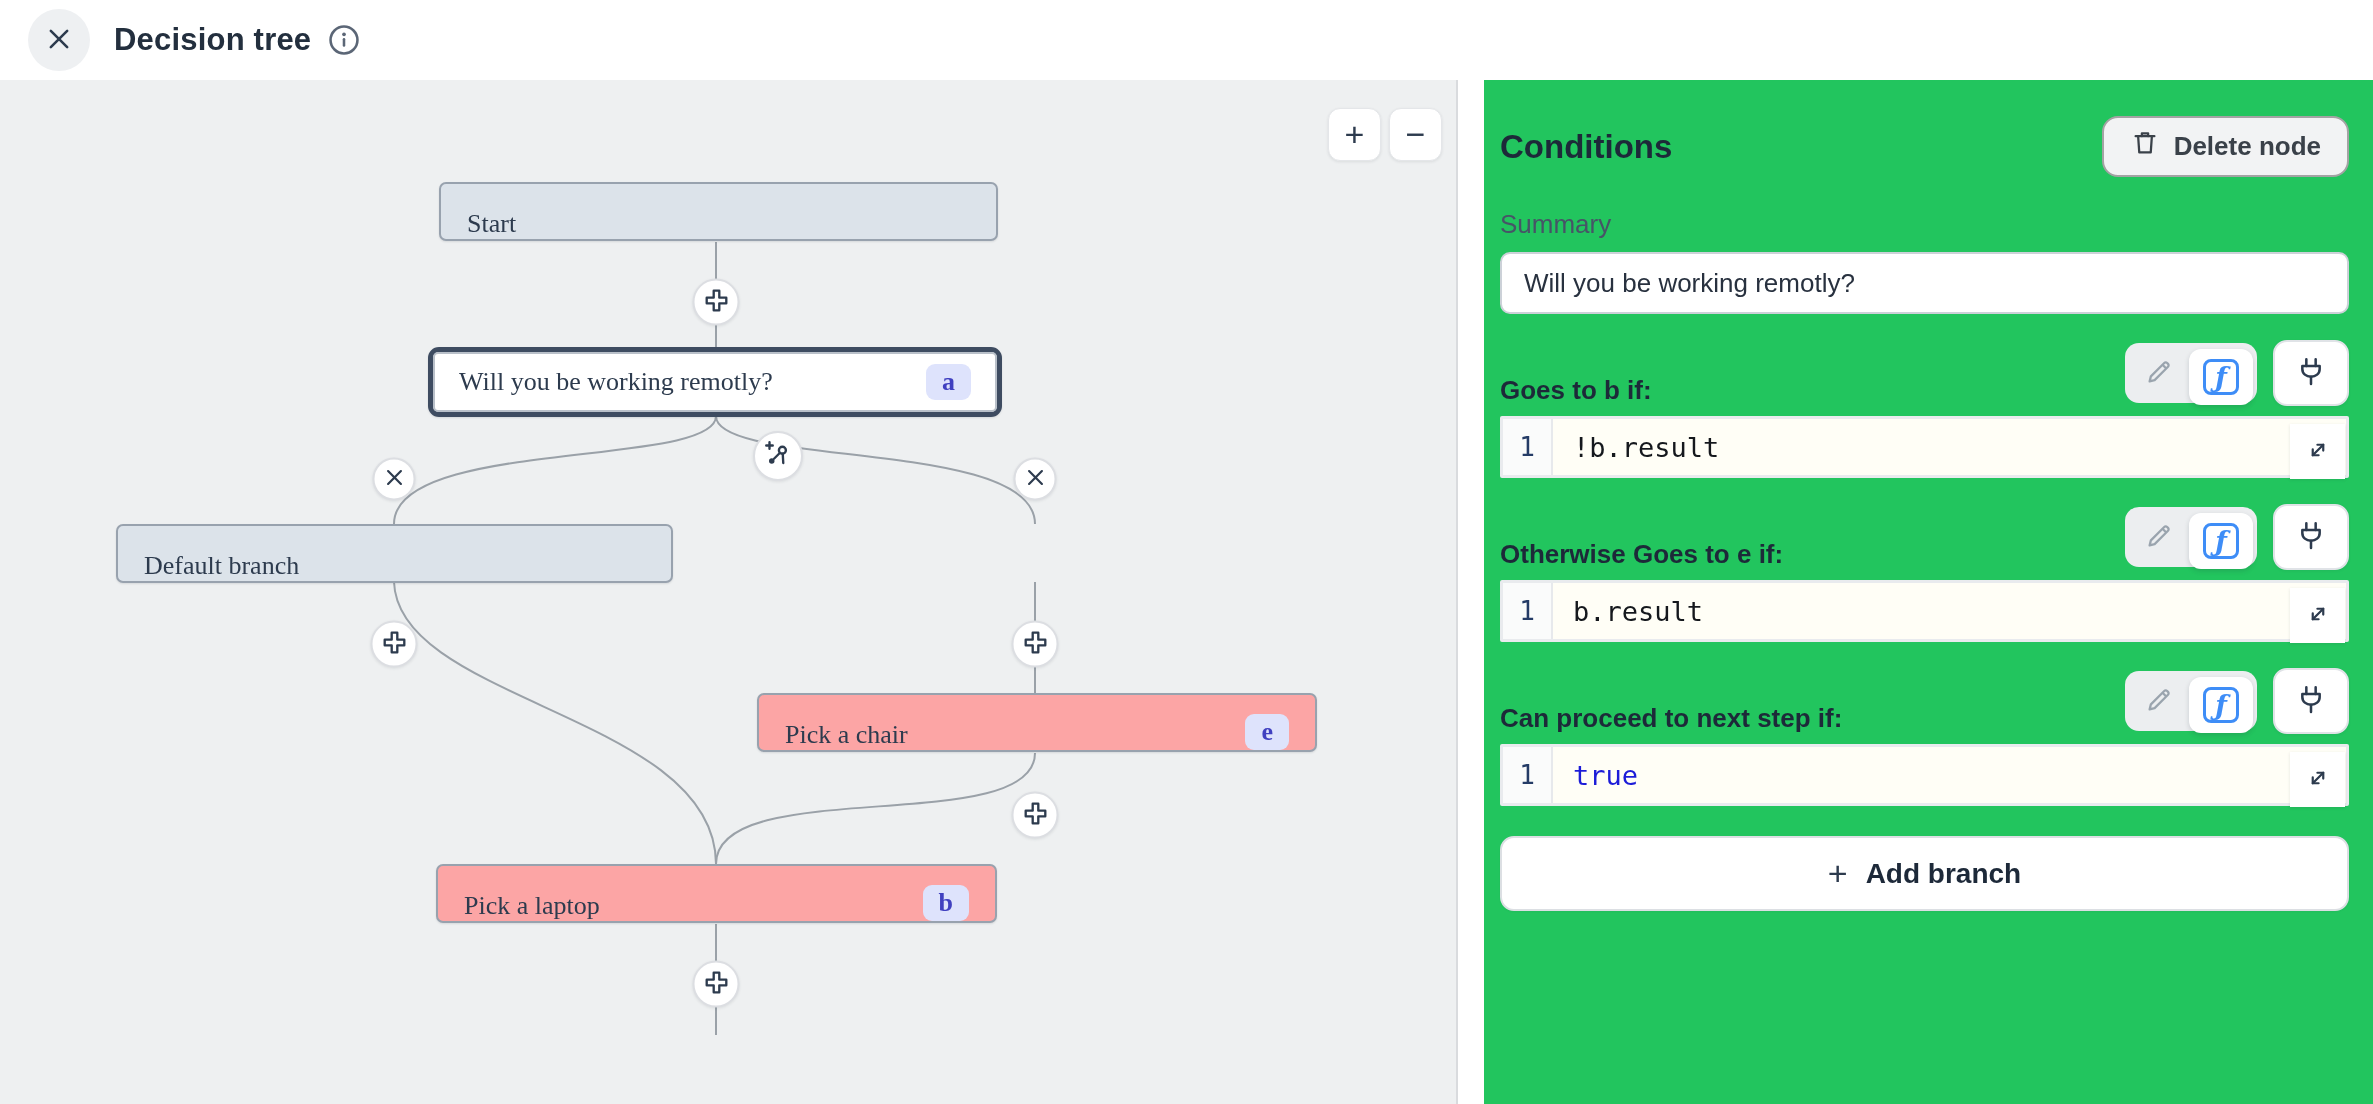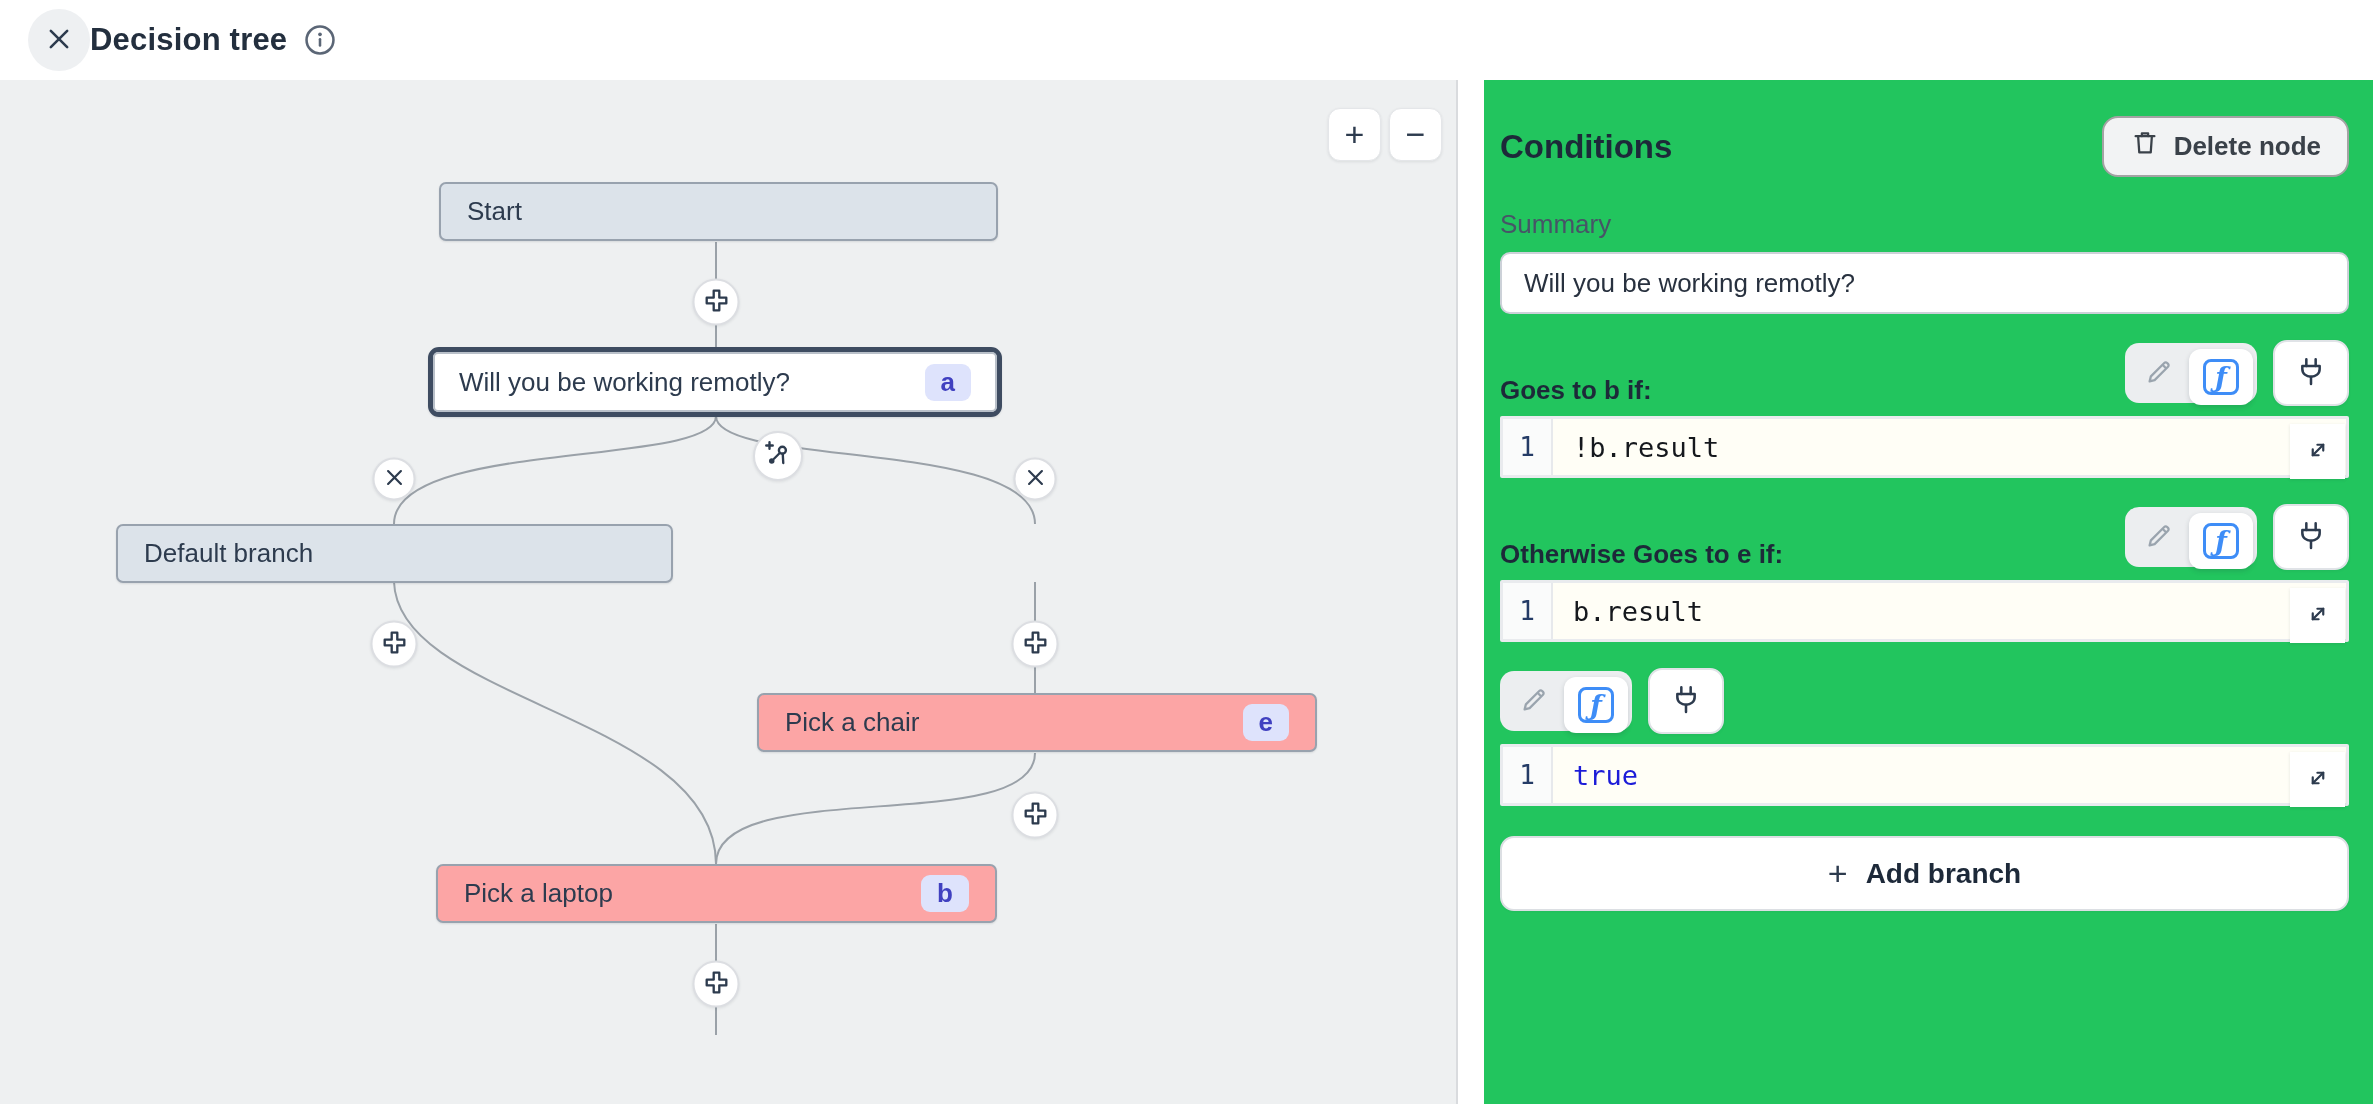--- a/index.html
+++ b/index.html
@@ -3,34 +3,34 @@
 <meta charset="utf-8">
 <style>
   * { margin:0; padding:0; box-sizing:border-box; }
   html,body { width:2373px; height:1104px; overflow:hidden; background:#fff;
               font-family:"Liberation Sans", sans-serif; color:#26303e; }
 
   
   .topbar { height:80px; display:flex; align-items:center; padding-left:28px; background:#fff; }
   .close-btn { width:62px; height:62px; border-radius:50%; background:#eef0f2; border:none;
                display:flex; align-items:center; justify-content:center; cursor:pointer; }
-  .page-title { font-size:31px; font-weight:bold; color:#232f3e; letter-spacing:.2px; }
+  .page-title { font-size:31px; font-weight:bold; color:#232f3e; margin-left:24px; letter-spacing:.2px; }
   .info-icon { margin-left:16px; display:flex; }
 
   
   .main { display:flex; height:1024px; }
   .canvas { position:relative; width:1458px; background:#eef0f1; border-right:2px solid #d9dbde;
             overflow:hidden; flex:none; }
   .panel { flex:1; background:#22c55e; padding:36px 24px 0 16px;margin-left:26px; }
 
   
   .edges { position:absolute; left:0; top:0; }
   .node { position:absolute; height:59px; background:#dce3ea; border:2px solid #98a2ae;
-          border-radius:7px; display:flex; align-items:center; padding:0 26px;
-          font-size:26px; color:#2d3b4e; box-shadow:0 1px 2px rgba(40,50,60,.12); }
+          border-radius:7px; display:flex; align-items:flex-end; padding:0 26px;
+          font-size:26px; color:#2d3b4e; box-shadow:0 1px 2px rgba(40,50,60,.12);font-family:Liberation Serif, serif; }
   .node.white { background:#fca5a5; justify-content:space-between; }
   .badge { background:#dee3fc; color:#4040c0; font-weight:bold; font-size:26px;
            padding:3px 16px; border-radius:9px; }
   .node.selected { background:#fff; border:5px solid #3e4c61; border-radius:11px;
                    height:70px; padding:0; display:block; }
   .node.selected .inner { height:100%; border:2px solid #b9c0c9; border-radius:5px;
                           display:flex; align-items:center; justify-content:space-between;
                           padding:0 24px; }
   .edge-circle { position:absolute; background:#fff; border:2px solid #dcdee2; border-radius:50%;
                  display:flex; align-items:center; justify-content:center;
@@ -300,20 +300,21 @@
                 <path d="M11.5 7.5h5v5"></path>
                 <path d="M12.5 16.5h-5v-5"></path>
               </svg></span>
         </button>
       </div>
     </div>
 
     
     <div class="section">
       <div class="section-head">
+        <div class="section-label">Can proceed to next step if:</div>
         <div class="icon-cluster">
           <div class="seg">
             <button class="pencil-btn">
               <span><svg width="30" height="30" viewBox="0 0 24 24" fill="none" stroke="#9aa4ae" stroke-width="1.8" stroke-linejoin="round">
                     <path d="M4.5 19.5l1-4L16.2 4.8a1.6 1.6 0 012.3 0l.7.7a1.6 1.6 0 010 2.3L8.5 18.5z"></path>
                     <path d="M14.8 6.2l3 3"></path>
                   </svg></span>
             </button>
             <button class="f-btn">
               <span class="f-box">ƒ</span>

